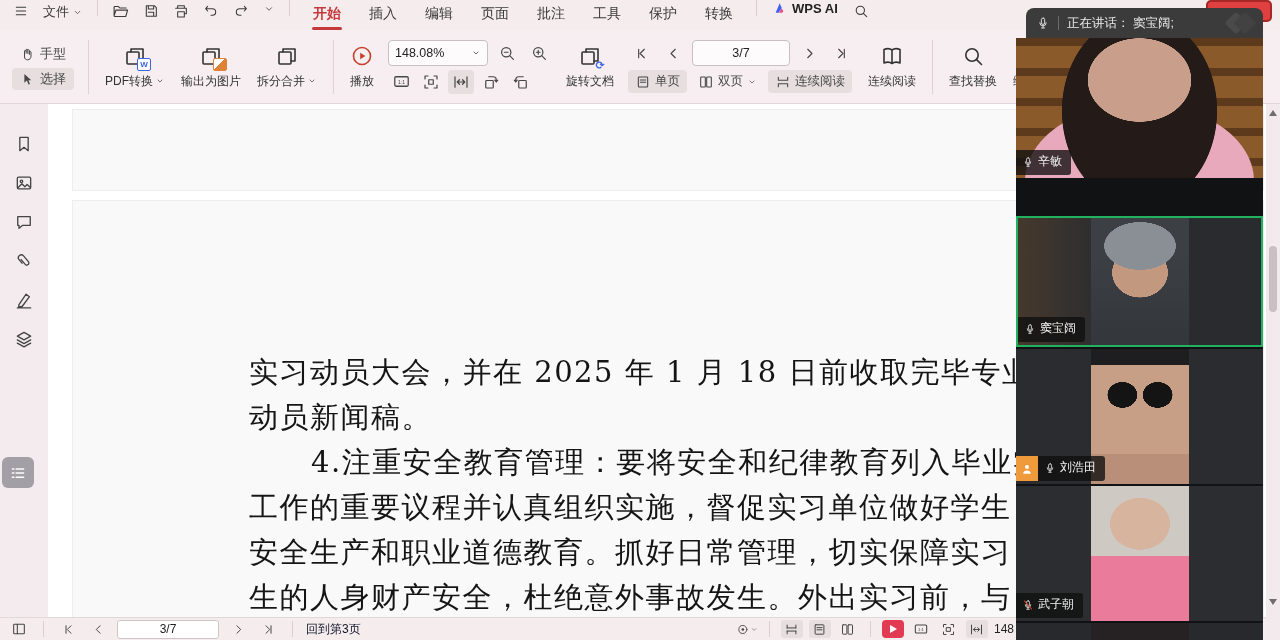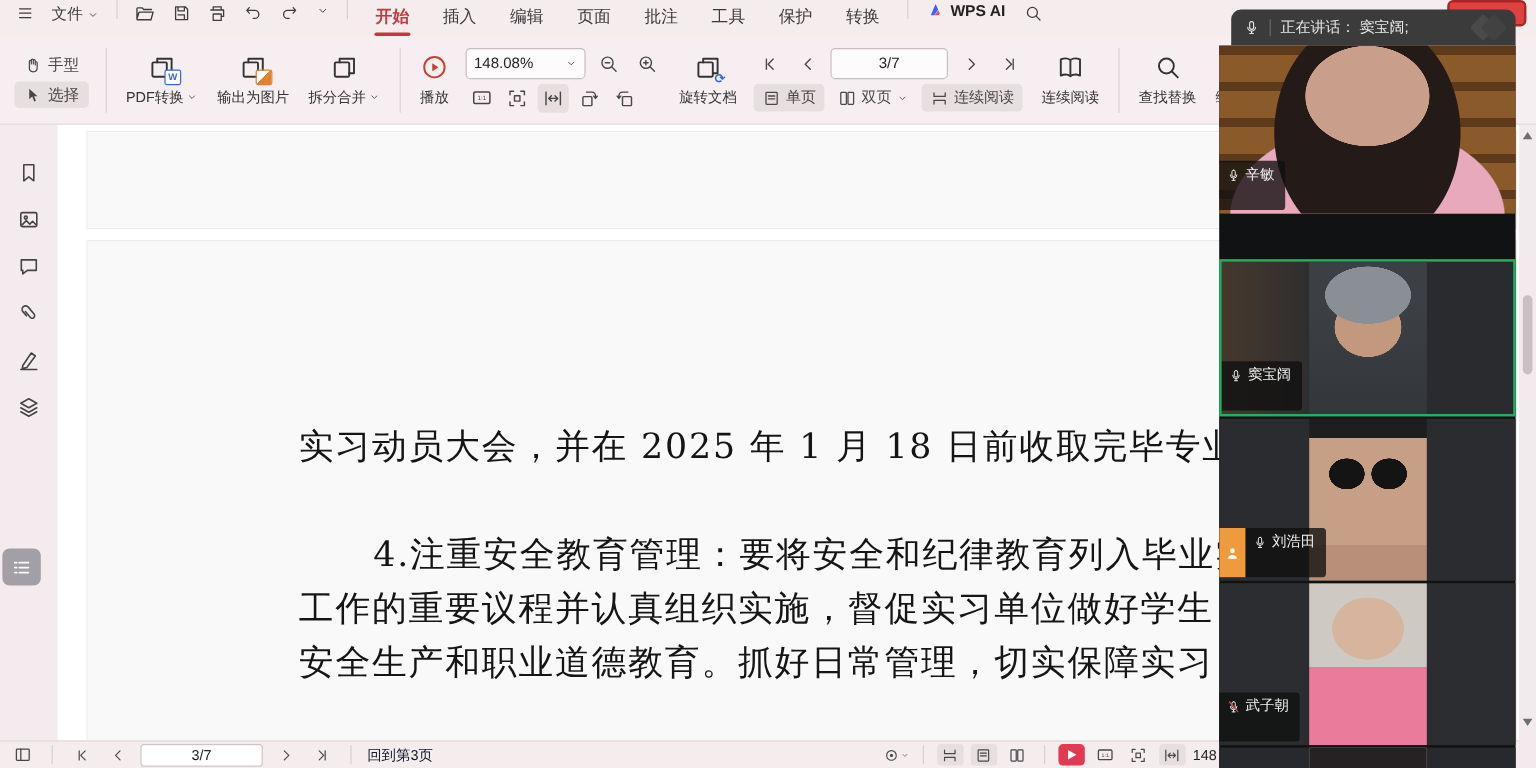--- a/index.html
+++ b/index.html
@@ -69,21 +69,21 @@
   .phead .hdiv{width:1px;height:14px;background:#6a6a6a;}
   .watermark{margin-left:auto;display:flex;}
   .wm{width:16px;height:16px;background:#4a4a4a;transform:rotate(45deg);border-radius:2px;}
   .wm+.wm{margin-left:-7px;background:#424242;}
   .tiles{position:absolute;top:38px;left:0;right:3px;bottom:0;background:#111214;display:flex;flex-direction:column;gap:2px;z-index:2;}
   .tile{position:relative;overflow:hidden;background:#2b2d31;}
   .tile.active{border:2px solid #22b25f;box-sizing:border-box;}
   .vstrip{position:absolute;left:50%;transform:translateX(-50%);top:0;bottom:0;width:98px;}
   .labelrow{position:absolute;left:0;bottom:3px;display:flex;align-items:stretch;z-index:3;}
   .hostbadge{width:22px;background:#ef9b3c;display:flex;align-items:center;justify-content:center;color:#fff;}
-  .plabel{display:flex;align-items:center;gap:4px;background:rgba(16,16,16,.78);color:#f2f2f2;font-size:12px;padding:3px 9px 21px 6px;border-radius:0 3px 3px 0;}
+  .plabel{display:flex;align-items:center;gap:4px;background:rgba(16,16,16,.78);color:#f2f2f2;font-size:12px;padding:3px 9px 5px 6px;border-radius:0 3px 3px 0;}
   
   .art1{background:
       radial-gradient(52px 42px at 50% 30%,#c99f8b 99%,transparent),
       radial-gradient(78px 96px at 50% 52%,#241a18 99%,transparent),
       radial-gradient(115px 78px at 50% 102%,#e8a9bc 99%,transparent),
       repeating-linear-gradient(180deg,#5e3a1c 0 8px,#8a5a2b 8px 30px);}
   .art2s{background:
       radial-gradient(36px 24px at 50% 22%,#8a8f95 99%,transparent),
       radial-gradient(28px 25px at 50% 43%,#c2987f 99%,transparent),
       linear-gradient(180deg,#3c3f44 0 30%,#33363b 100%);}
@@ -543,23 +543,25 @@
       <svg class="ic" width="18" height="18">
         <use href="#i-toc"></use>
       </svg>
     </span>
 </aside>
 
 <div class="docarea">
   <div class="page page2"></div>
   <div class="page page3">
     <div class="dline" style="left:176px;top:152px">实习动员大会，并在 2025 年 1 月 18 日前收取完毕专业毕业实</div>
+    <div class="dline" style="left:176px;top:197px">动员新闻稿。</div>
     <div class="dline" style="left:238px;top:242px">4.注重安全教育管理：要将安全和纪律教育列入毕业实</div>
     <div class="dline" style="left:176px;top:287px">工作的重要议程并认真组织实施，督促实习单位做好学生</div>
     <div class="dline" style="left:176px;top:332px">安全生产和职业道德教育。抓好日常管理，切实保障实习</div>
+    <div class="dline" style="left:176px;top:377px">生的人身财产安全，杜绝意外事故发生。外出实习前，与</div>
   </div>
 </div>
 
 <div class="scrollstrip">
   <span class="tri tri-up"></span>
   <span class="thumb"></span>
   <span class="tri tri-dn"></span>
 </div>
 
 <footer class="statusbar">

